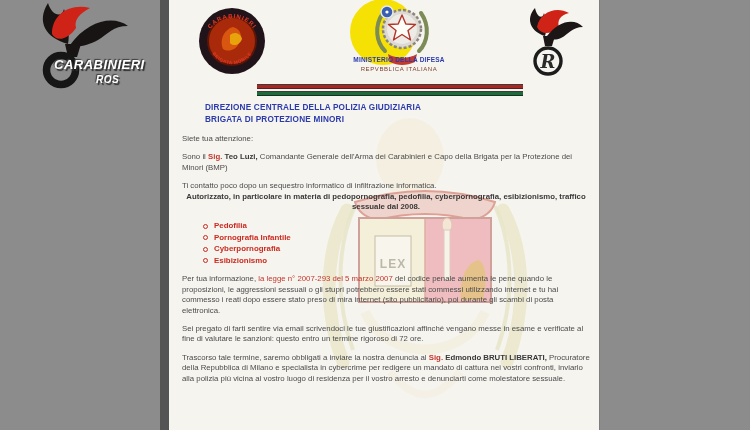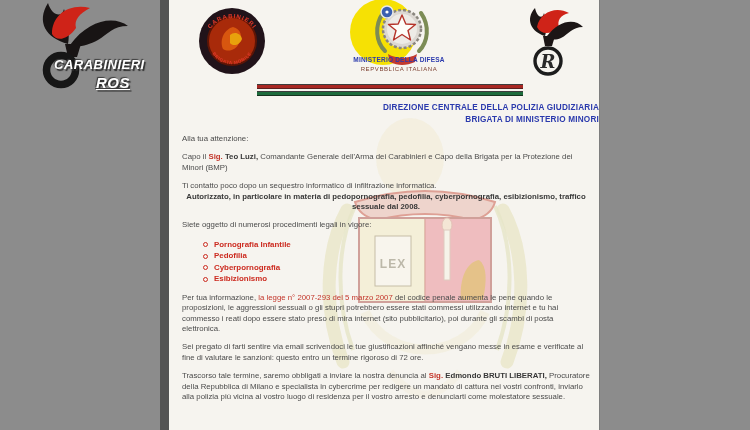--- a/index.html
+++ b/index.html
@@ -7,42 +7,42 @@
        font-family:"Liberation Sans","DejaVu Sans",sans-serif;}
   .stage{position:relative;width:750px;height:430px;background:#8c8c8c;overflow:hidden;}
 
   
   .ros-logo{position:absolute;left:8px;top:0;width:150px;height:125px;}
   .ros-logo svg{position:absolute;left:0;top:0;}
   .ros-line1,.ros-line2{position:absolute;color:#ffffff;font-weight:bold;font-style:italic;
       letter-spacing:.5px;white-space:nowrap;
       text-shadow:1.5px 1.5px 1px #2e2e2e,-1px -1px 1px #3a3a3a;}
   .ros-line1{left:46px;top:57px;font-size:13px;}
-  .ros-line2{left:88px;top:74px;font-size:15px;text-decoration:underline;}
+  .ros-line2{left:88px;top:74px;font-size:10px;}
 
   
   .page-edge{position:absolute;left:160px;top:0;width:9px;height:430px;background:#545454;}
   .page{position:absolute;left:169px;top:0;width:430px;height:430px;background:#f6f4ef;
         overflow:hidden;box-shadow:1px 0 0 #7e7e7e;}
 
   
   .hdr-patch{position:absolute;left:28px;top:5px;}
   .hdr-italy{position:absolute;left:178px;top:-1px;}
   .ministry{position:absolute;left:150px;top:56px;width:160px;text-align:center;line-height:8.5px;}
   .ministry .m1{color:#2b3aad;font-weight:bold;font-size:6.5px;letter-spacing:.2px;}
   .ministry .m2{color:#7d4031;font-size:6px;letter-spacing:.6px;}
   .hdr-cc{position:absolute;left:338px;top:5px;}
 
   
   .rule{margin:84px 0 0 88px;width:266px;}
   .rule .r-red{height:3px;background:#a82723;border-top:1px solid #3c3c3c;border-bottom:1px solid #5a2020;}
   .rule .r-green{height:3px;background:#1d6b3c;border-top:1px solid #3c3c3c;border-bottom:1px solid #17331f;margin-top:2px;}
 
   
-  .heading{margin-top:6px;text-align:right;color:#2b3aad;font-weight:bold;
+  .heading{margin-top:6px;text-align:left;color:#2b3aad;font-weight:bold;
            font-size:8.2px;line-height:12px;letter-spacing:.2px;padding-left:36px;}
 
   
   .watermark{position:absolute;left:126px;top:110px;width:260px;height:320px;opacity:.6;pointer-events:none;}
 
   
   .body-text{position:relative;z-index:1;padding:8px 9px 0 13px;color:#4b4b4b;
              font-size:7.8px;line-height:10.4px;}
   .body-text .para{margin-bottom:8px;}
   .b{font-weight:bold;color:#383838;text-align:center;}
@@ -115,21 +115,21 @@
       <text x="41" y="63" text-anchor="middle" font-family="DejaVu Serif, serif" font-style="italic" font-weight="bold" font-size="18" fill="#2a2a2a">R</text>
     </svg>
 
     <div class="rule">
       <div class="r-red"></div>
       <div class="r-green"></div>
     </div>
 
     <div class="heading">
       <div>DIREZIONE CENTRALE DELLA POLIZIA GIUDIZIARIA</div>
-      <div>BRIGATA DI MINISTERIO MINORI</div>
+      <div>BRIGATA DI PROTEZIONE MINORI</div>
     </div>
 
     <svg class="watermark" width="260" height="320" viewBox="0 0 260 320">
       <ellipse cx="115" cy="48" rx="34" ry="40" fill="#efe6c2" opacity=".55"></ellipse>
       <path d="M52,100 C30,140 28,200 48,252" stroke="#e6e2bc" stroke-width="13" fill="none" stroke-linecap="round"></path>
       <path d="M208,100 C230,140 232,200 212,252" stroke="#e6e2bc" stroke-width="13" fill="none" stroke-linecap="round"></path>
       <path d="M60,96 C42,135 40,190 58,240" stroke="#dcdcae" stroke-width="4" fill="none" opacity=".8"></path>
       <path d="M200,96 C218,135 220,190 202,240" stroke="#dcdcae" stroke-width="4" fill="none" opacity=".8"></path>
       <path d="M70,202 C92,252 168,252 190,202" stroke="#eee7c8" stroke-width="10" fill="none" opacity=".6"></path>
       <path d="M95,262 C120,292 140,292 165,262" stroke="#efe9d0" stroke-width="8" fill="none" opacity=".5"></path>
@@ -138,34 +138,33 @@
       <rect x="130" y="108" width="66" height="84" fill="#ec9aa0" stroke="#c96a62"></rect>
       <rect x="64" y="108" width="132" height="84" fill="none" stroke="#b86a62" stroke-width="2"></rect>
       <rect x="80" y="126" width="36" height="50" fill="#faf7ec" stroke="#a89a78"></rect>
       <text x="98" y="158" text-anchor="middle" font-size="12" font-weight="bold" fill="#97917c" letter-spacing="1">LEX</text>
       <ellipse cx="152" cy="115" rx="5" ry="7" fill="#f3ddc4" stroke="#d6a090"></ellipse>
       <rect x="149" y="120" width="6" height="50" fill="#f7f3e6" stroke="#d0b0a0"></rect>
       <path d="M166,190 C164,168 172,152 184,150 C192,156 192,170 188,190 Z" fill="#d8a23c" opacity=".9"></path>
     </svg>
 
     <div class="body-text">
-      <div class="para">Alla tua attenzione:</div>
+      <div class="para">Siete tua attenzione:</div>
 
-      <div class="para"><span>Capo il </span><span class="redb">Sig.</span><span class="b"> Teo Luzi,</span><span> Comandante Generale dell'Arma dei Carabinieri e Capo della Brigata per la Protezione dei Minori (BMP)</span></div>
+      <div class="para"><span>Sono il </span><span class="redb">Sig.</span><span class="b"> Teo Luzi,</span><span> Comandante Generale dell'Arma dei Carabinieri e Capo della Brigata per la Protezione dei Minori (BMP)</span></div>
 
       <div class="para">
         <div>Ti contatto poco dopo un sequestro informatico di infiltrazione informatica.</div>
         <div class="b">Autorizzato, in particolare in materia di pedopornografia, pedofilia, cyberpornografia, esibizionismo, traffico sessuale dal 2008.</div>
       </div>
 
-      <div class="para">Siete oggetto di numerosi procedimenti legali in vigore:</div>
 
       <ul class="charges">
+        <li>Pedofilia</li>
         <li>Pornografia Infantile</li>
-        <li>Pedofilia</li>
         <li>Cyberpornografia</li>
         <li>Esibizionismo</li>
       </ul>
 
       <div class="para"><span>Per tua informazione, </span><span class="red">la legge n° 2007-293 del 5 marzo 2007</span><span> del codice penale aumenta le pene quando le proposizioni, le aggressioni sessuali o gli stupri potrebbero essere stati commessi utilizzando internet e tu hai commesso i reati dopo essere stato preso di mira internet (sito pubblicitario), poi durante gli scambi di posta elettronica.</span></div>
 
 
       <div class="para">Sei pregato di farti sentire via email scrivendoci le tue giustificazioni affinché vengano messe in esame e verificate al fine di valutare le sanzioni: questo entro un termine rigoroso di 72 ore.</div>
 
       <div class="para"><span>Trascorso tale termine, saremo obbligati a inviare la nostra denuncia al </span><span class="redb">Sig.</span><span class="b"> Edmondo BRUTI LIBERATI,</span><span> Procuratore della Repubblica di Milano e specialista in cybercrime per redigere un mandato di cattura nei vostri confronti, inviarlo alla polizia più vicina al vostro luogo di residenza per il vostro arresto e denunciarti come molestatore sessuale.</span></div>

